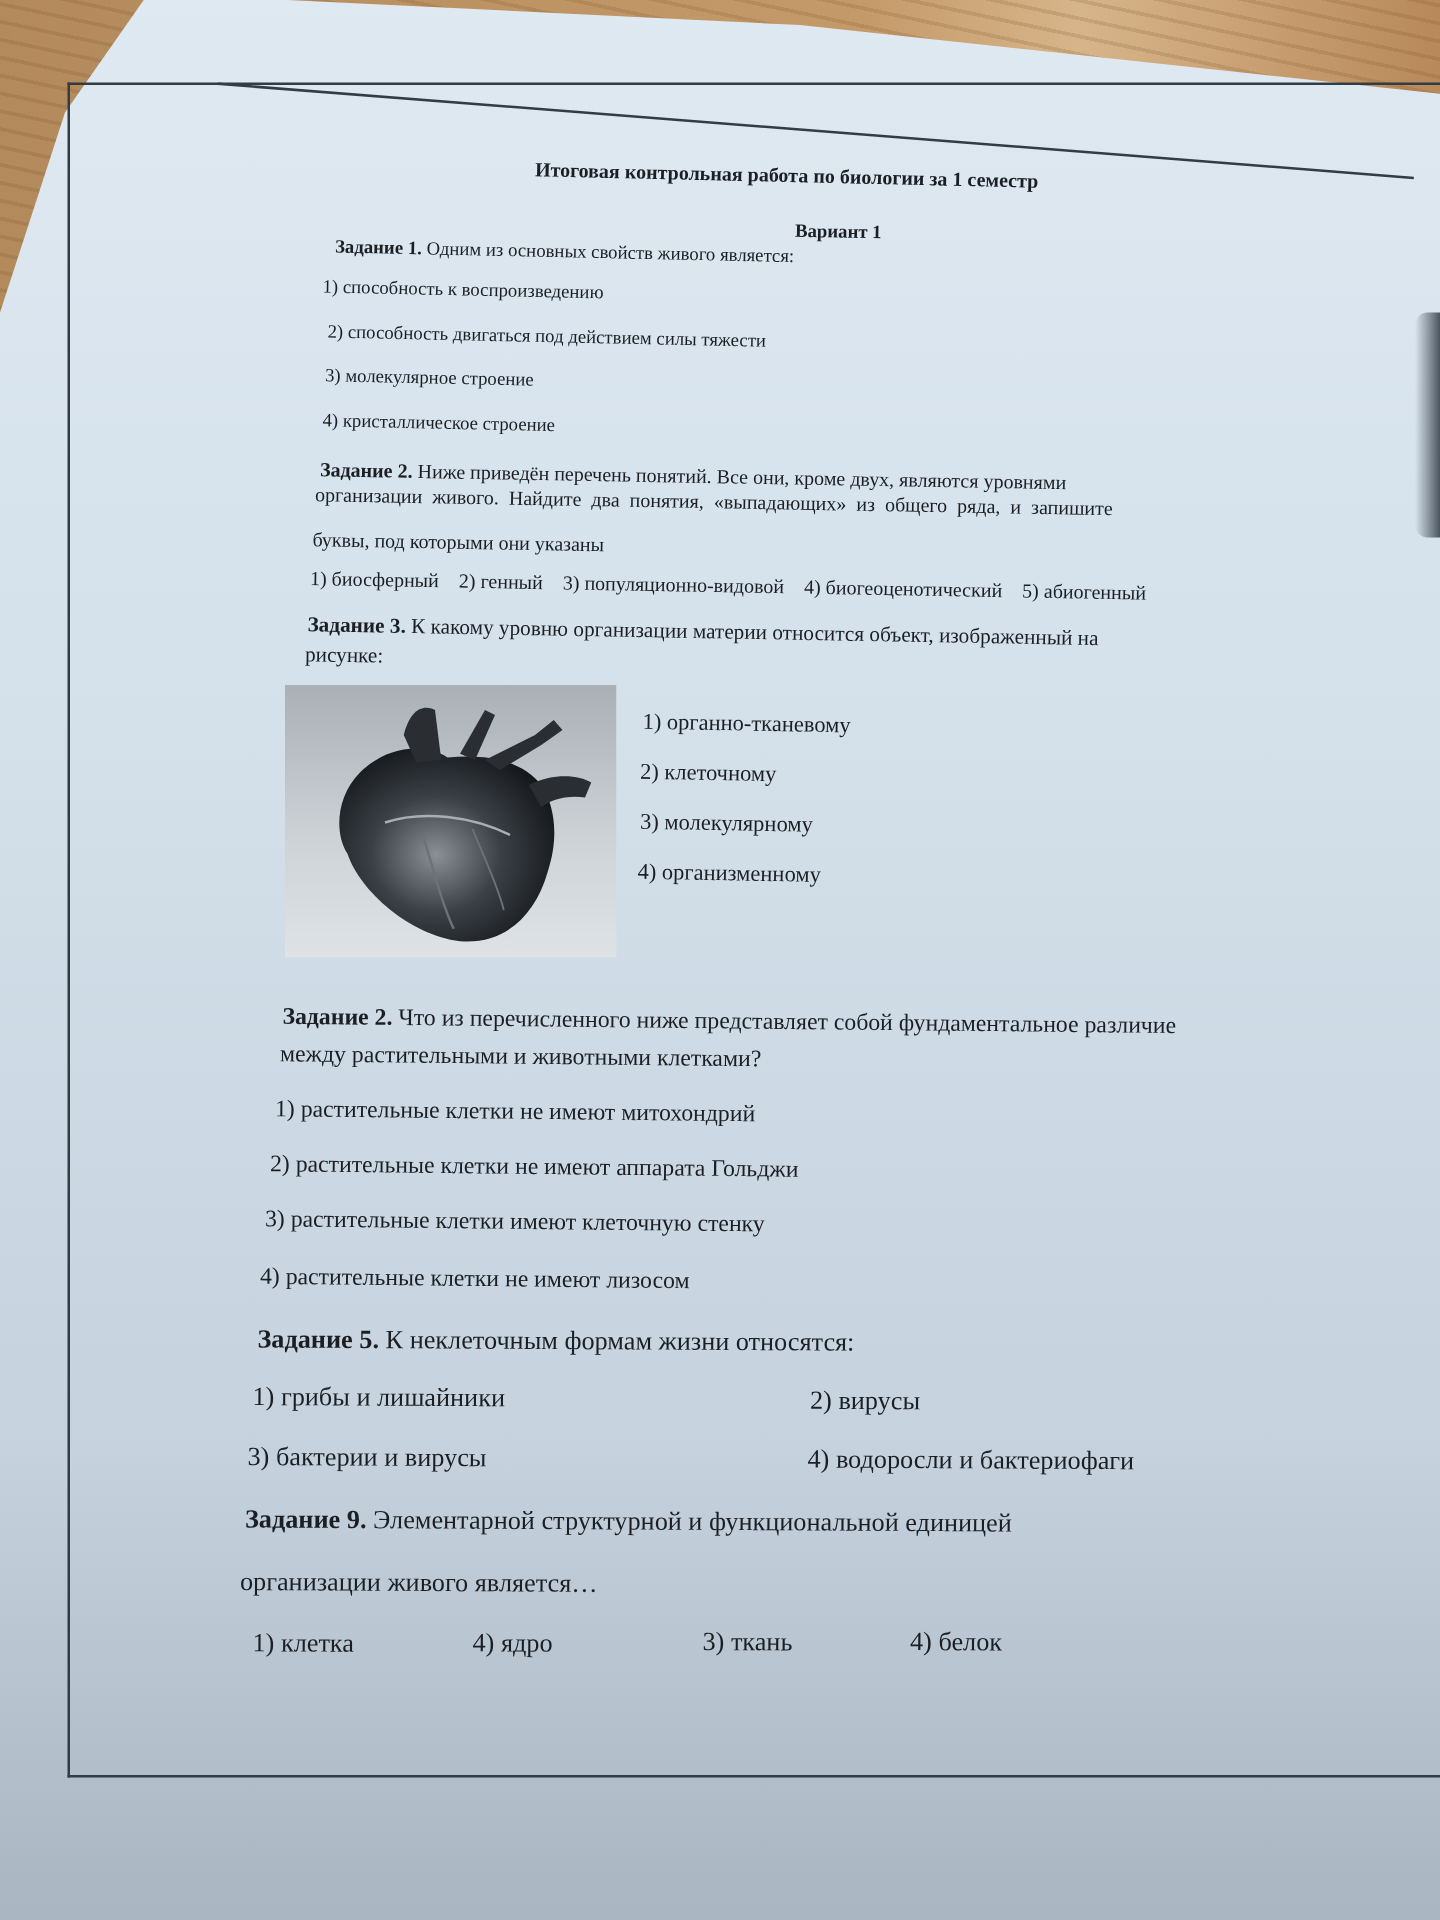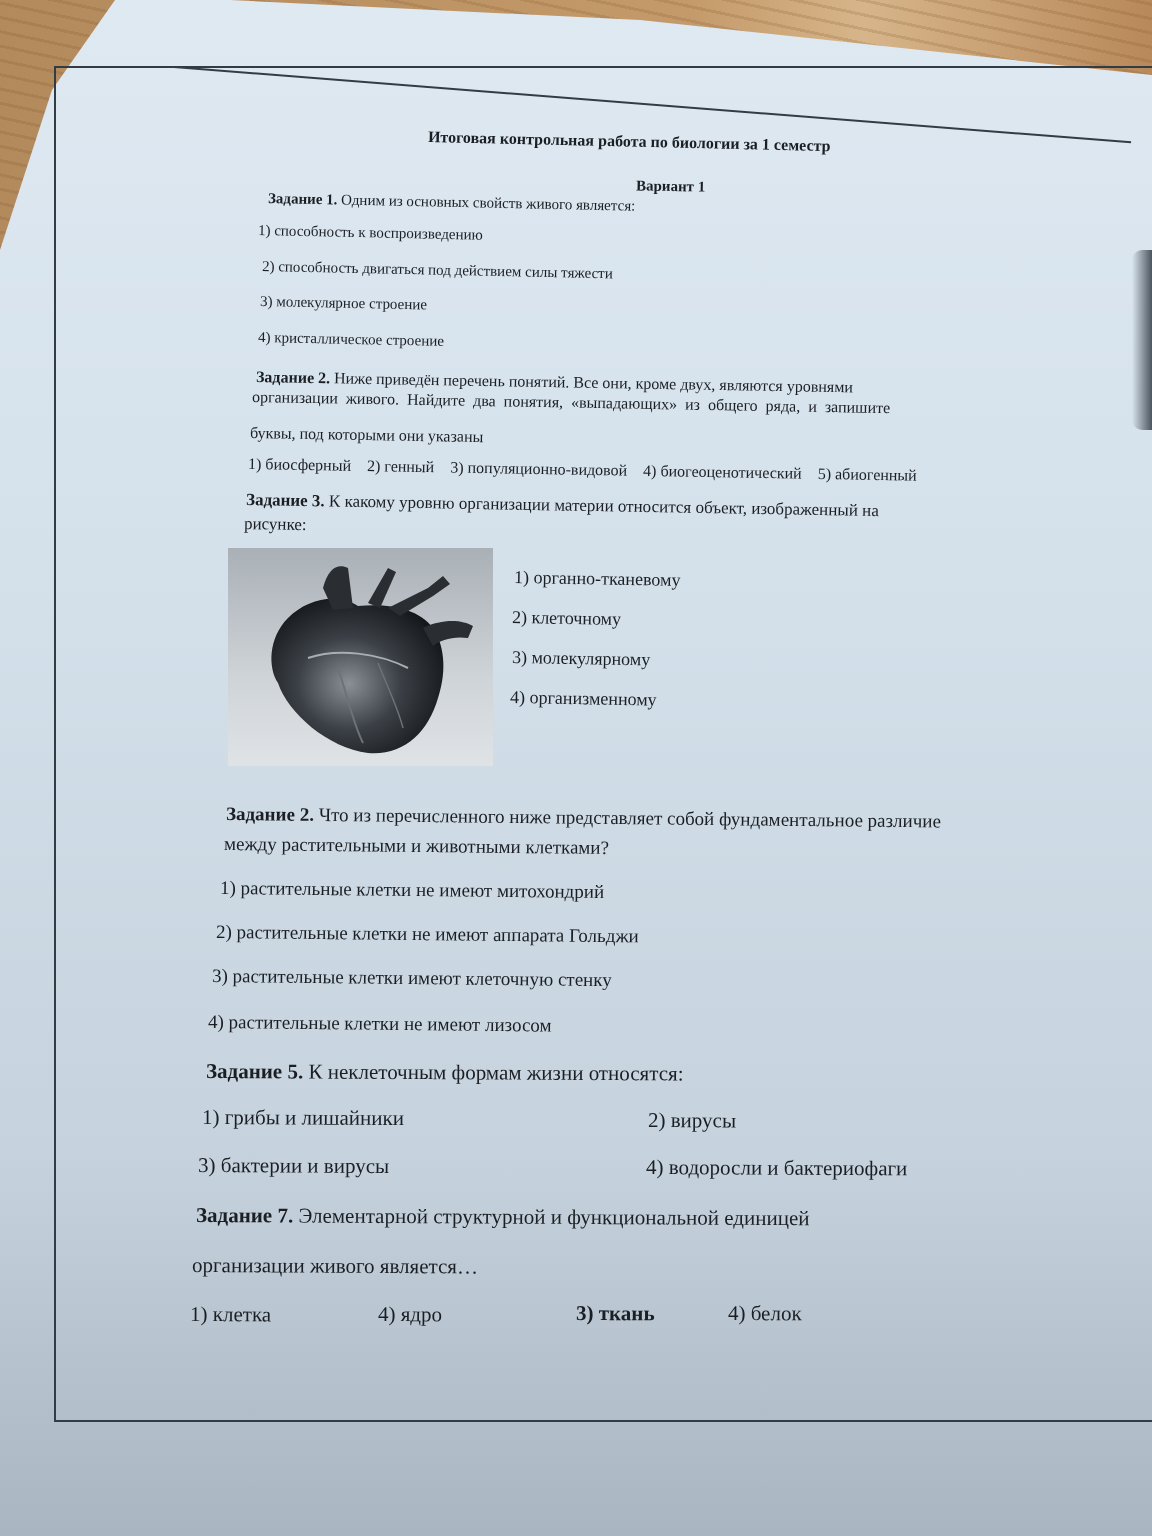--- a/index.html
+++ b/index.html
@@ -131,21 +131,21 @@
   <div class="t q5" style="left:206px;top:1059px;">
     <span class="b">Задание 5.</span>
     <span>К неклеточным формам жизни относятся:</span>
   </div>
   <div class="t q5" style="left:202px;top:1105px;">1) грибы и лишайники</div>
   <div class="t q5" style="left:628px;top:1108px;margin-left:20px;">2) вирусы</div>
   <div class="t q5" style="left:198px;top:1153px;">3) бактерии и вирусы</div>
   <div class="t q5" style="left:646px;top:1155px;">4) водоросли и бактериофаги</div>
 
   <div class="t q5" style="left:196px;top:1203px;">
-    <span class="b">Задание 7.</span>
+    <span class="b">Задание 9.</span>
     <span>Элементарной структурной и функциональной единицей</span>
   </div>
   <div class="t q5" style="left:192px;top:1253px;">организации живого является…</div>
-  <div class="t q5" style="left:190px;top:1302px;">1) клетка</div>
+  <div class="t q5" style="left:202px;top:1302px;">1) клетка</div>
   <div class="t q5" style="left:378px;top:1302px;">4) ядро</div>
-  <div class="t q5" style="left:576px;top:1301px;font-weight:bold;">3) ткань</div>
+  <div class="t q5" style="left:562px;top:1301px;">3) ткань</div>
   <div class="t q5" style="left:728px;top:1301px;">4) белок</div>
 </div>
 
 </body></html>

